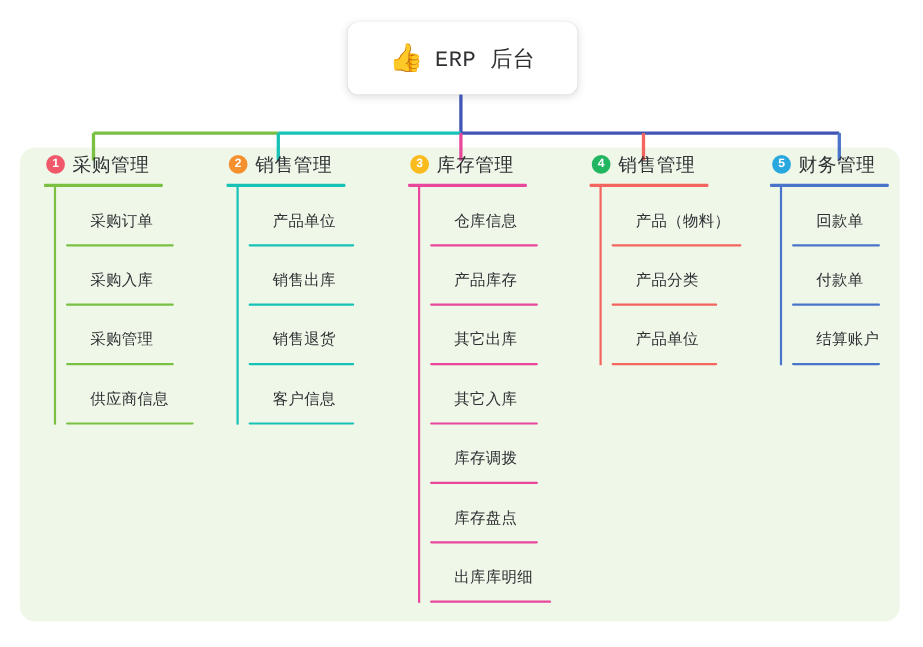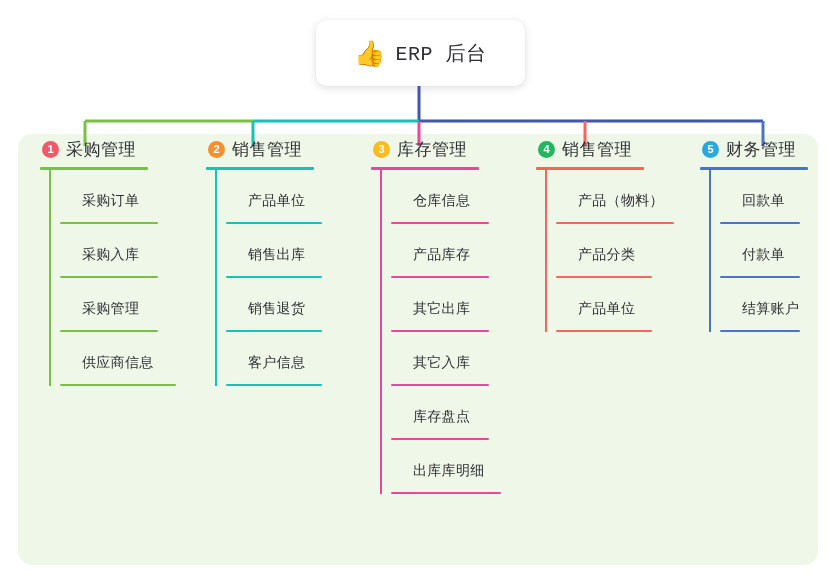--- a/index.html
+++ b/index.html
@@ -233,20 +233,24 @@
         </div>
         <div class="leaf">
           <span class="leaf-label">其它出库</span>
           <div class="leaf-rule" style="background: rgb(232, 71, 155); width: 98px;"></div>
         </div>
         <div class="leaf">
           <span class="leaf-label">其它入库</span>
           <div class="leaf-rule" style="background: rgb(232, 71, 155); width: 98px;"></div>
         </div>
         <div class="leaf">
+          <span class="leaf-label">库存调拨</span>
+          <div class="leaf-rule" style="background: rgb(232, 71, 155); width: 98px;"></div>
+        </div>
+        <div class="leaf">
           <span class="leaf-label">库存盘点</span>
           <div class="leaf-rule" style="background: rgb(232, 71, 155); width: 98px;"></div>
         </div>
         <div class="leaf">
           <span class="leaf-label">出库库明细</span>
           <div class="leaf-rule" style="background: rgb(232, 71, 155); width: 110px;"></div>
         </div>
       </div>
     </div>
     <div class="column" style="left: 536px; width: 150px;">

